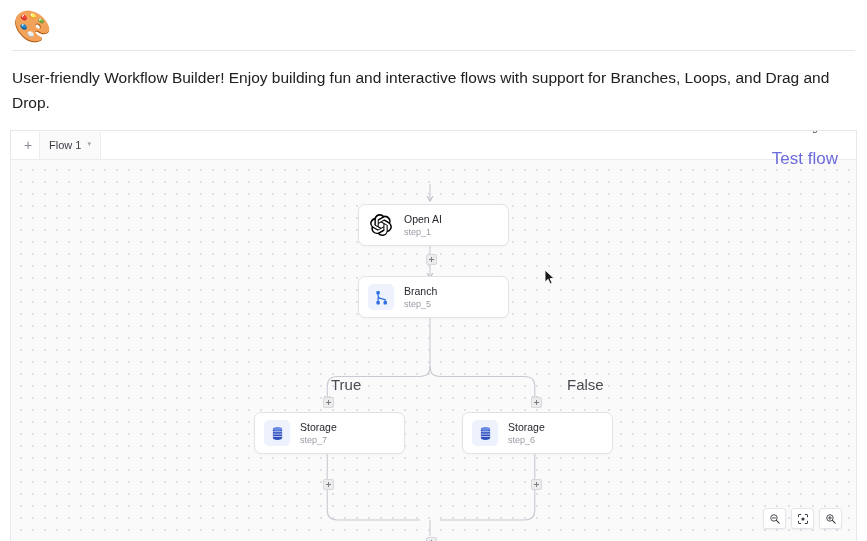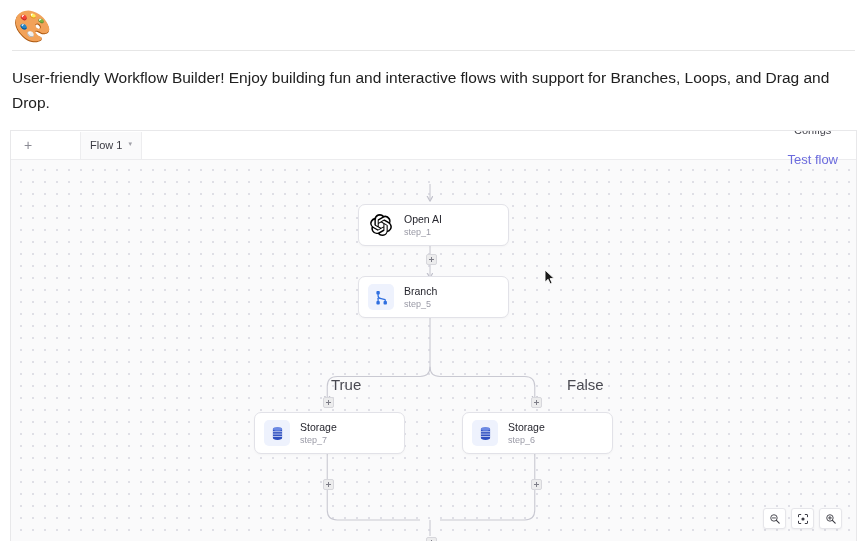--- a/index.html
+++ b/index.html
@@ -98,21 +98,20 @@
     gap: 6px;
     height: 27px;
     padding: 0 9px;
     background: #fafafb;
     border-left: 1px solid #ededef;
     border-right: 1px solid #ededef;
     font-size: 11px;
     color: #3a3a42;
     cursor: pointer;
     user-select: none;
-    margin-left: 41px;
   }
   .flow-tab .chevron {
     font-size: 7px;
     color: #a0a0a8;
     transform: translateY(-1px);
   }
   #tab-actions {
     margin-left: auto;
     display: flex;
     align-items: center;
@@ -120,21 +119,21 @@
     padding-right: 12px;
     flex-direction: column;
   }
   #configs-button {
     font-size: 11px;
     color: #44444c;
     cursor: pointer;
     user-select: none;
   }
   #test-flow-button {
-    font-size: 13px;
+    font-size: 17px;
     color: #6b6bdd;
     cursor: pointer;
     user-select: none;
   }
 
   
   #flow-canvas {
     position: absolute;
     left: 0;
     top: 28px;

